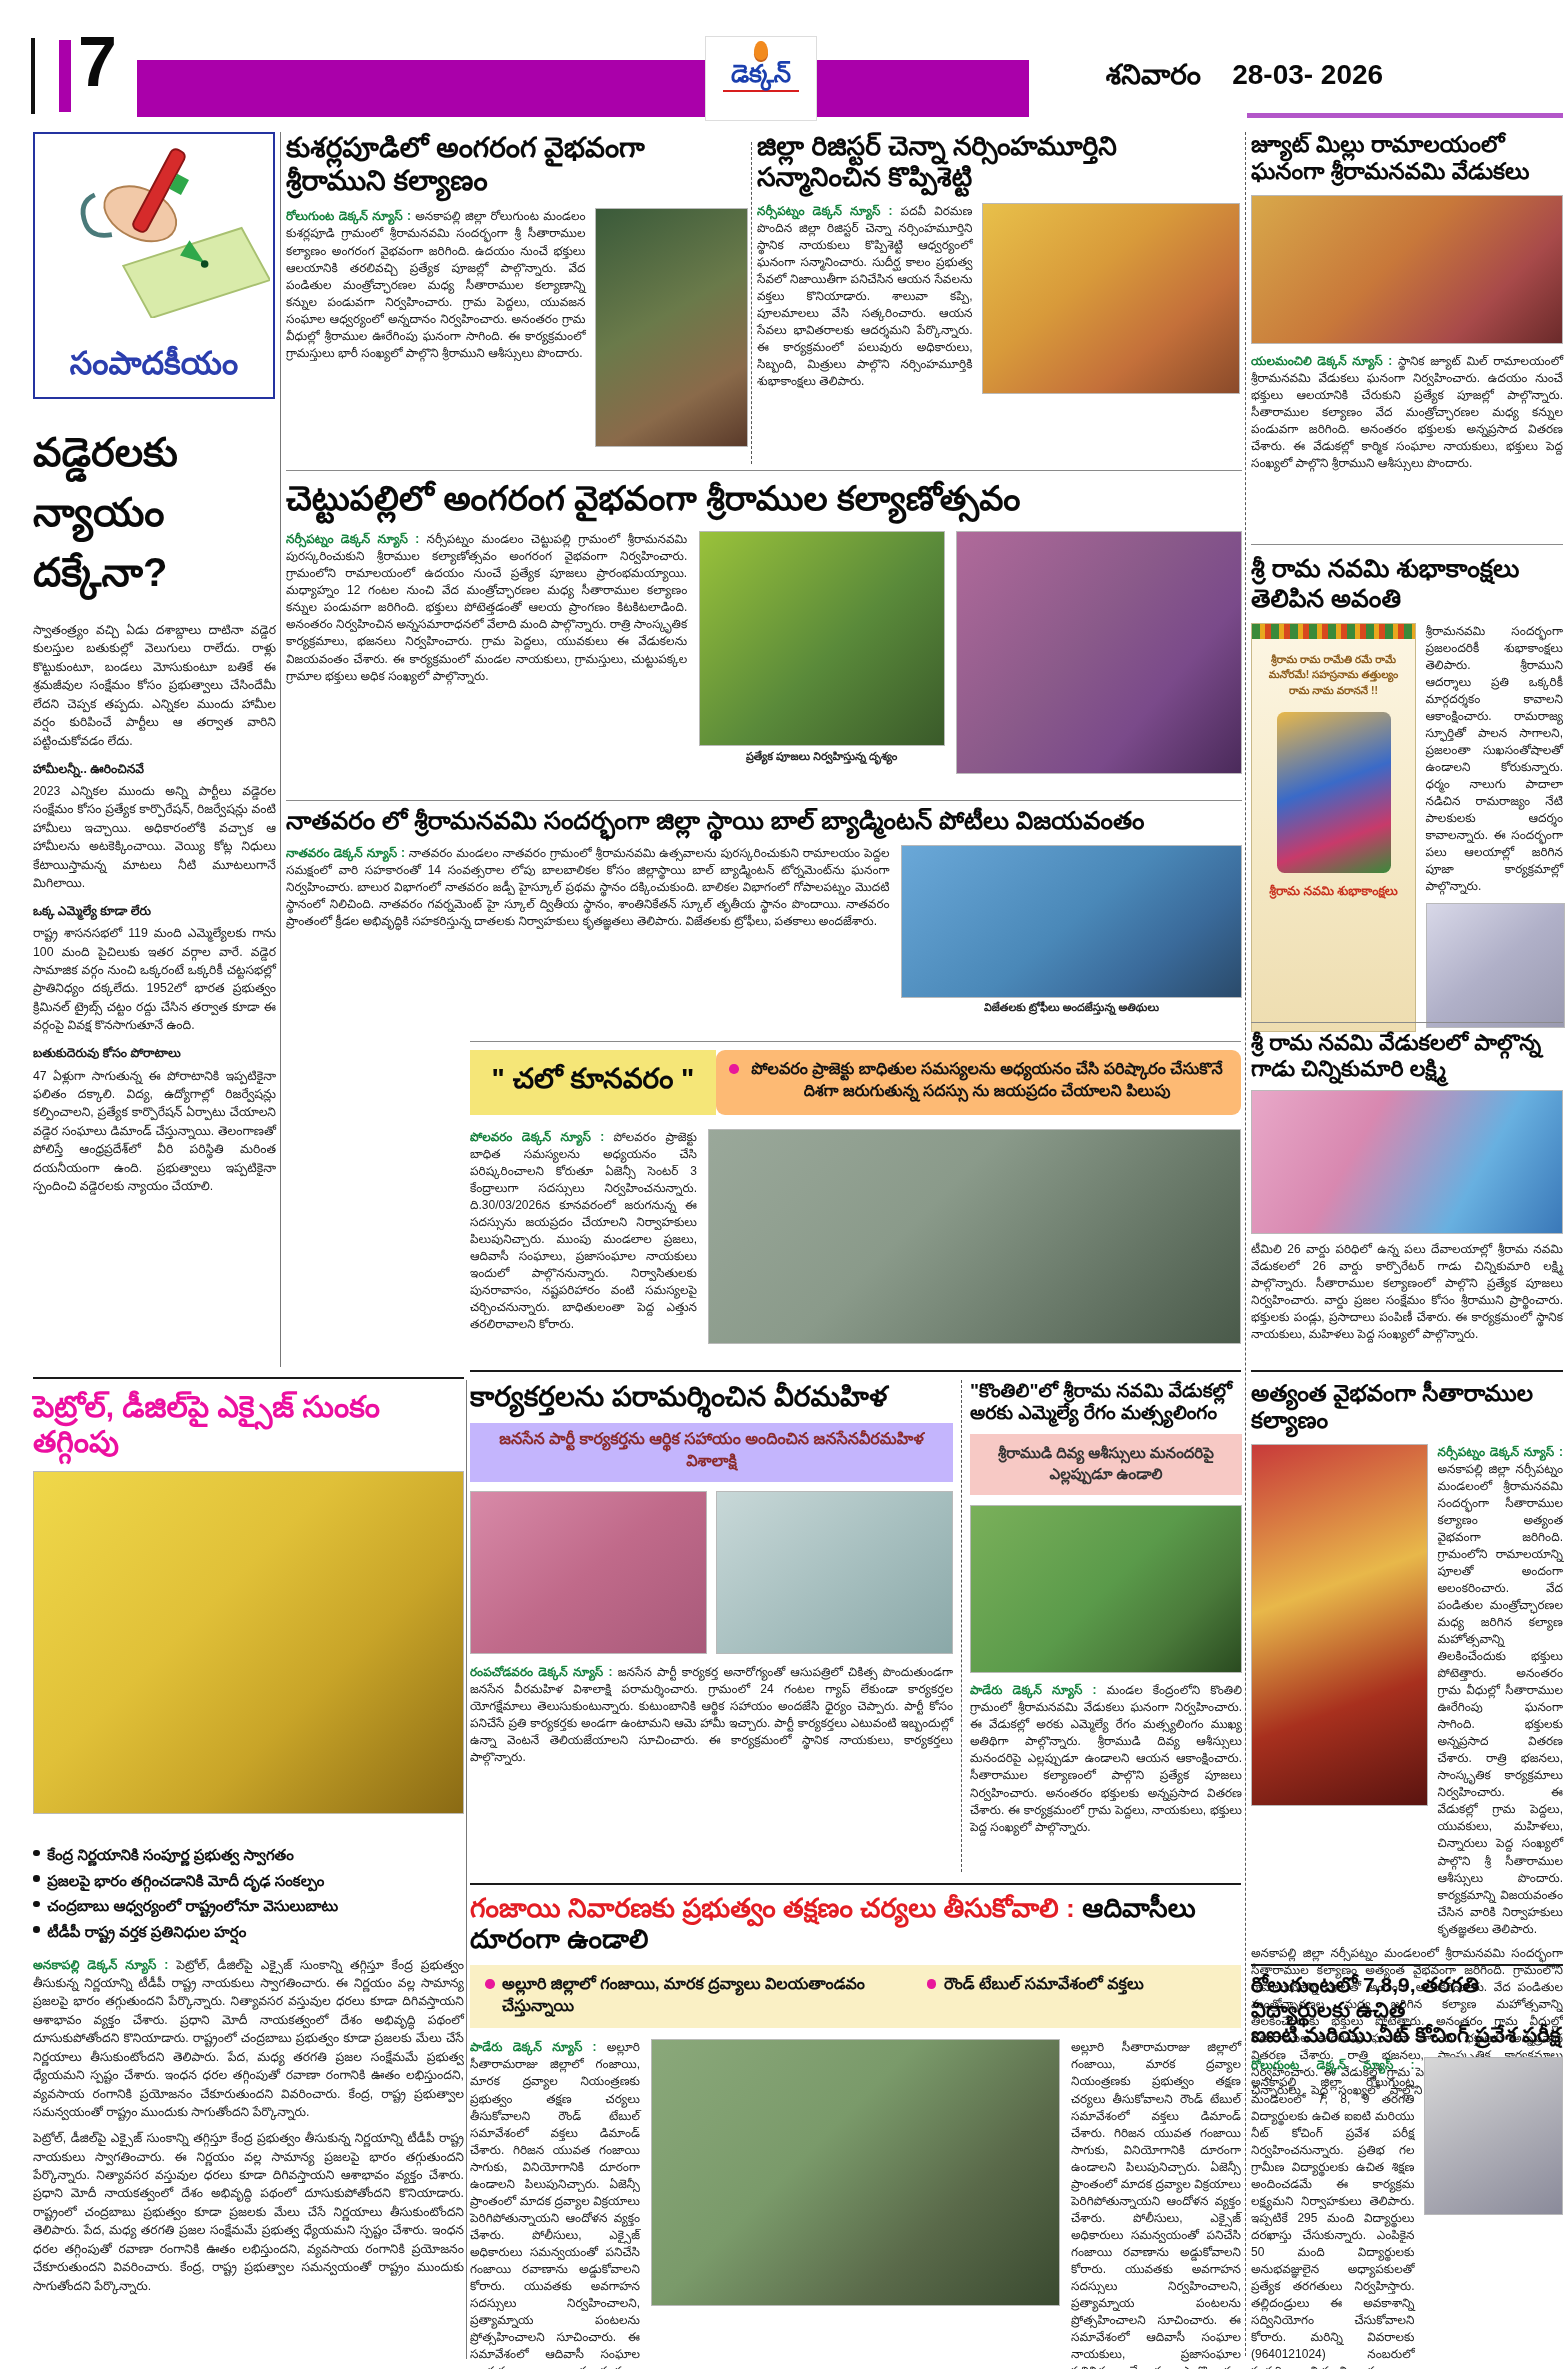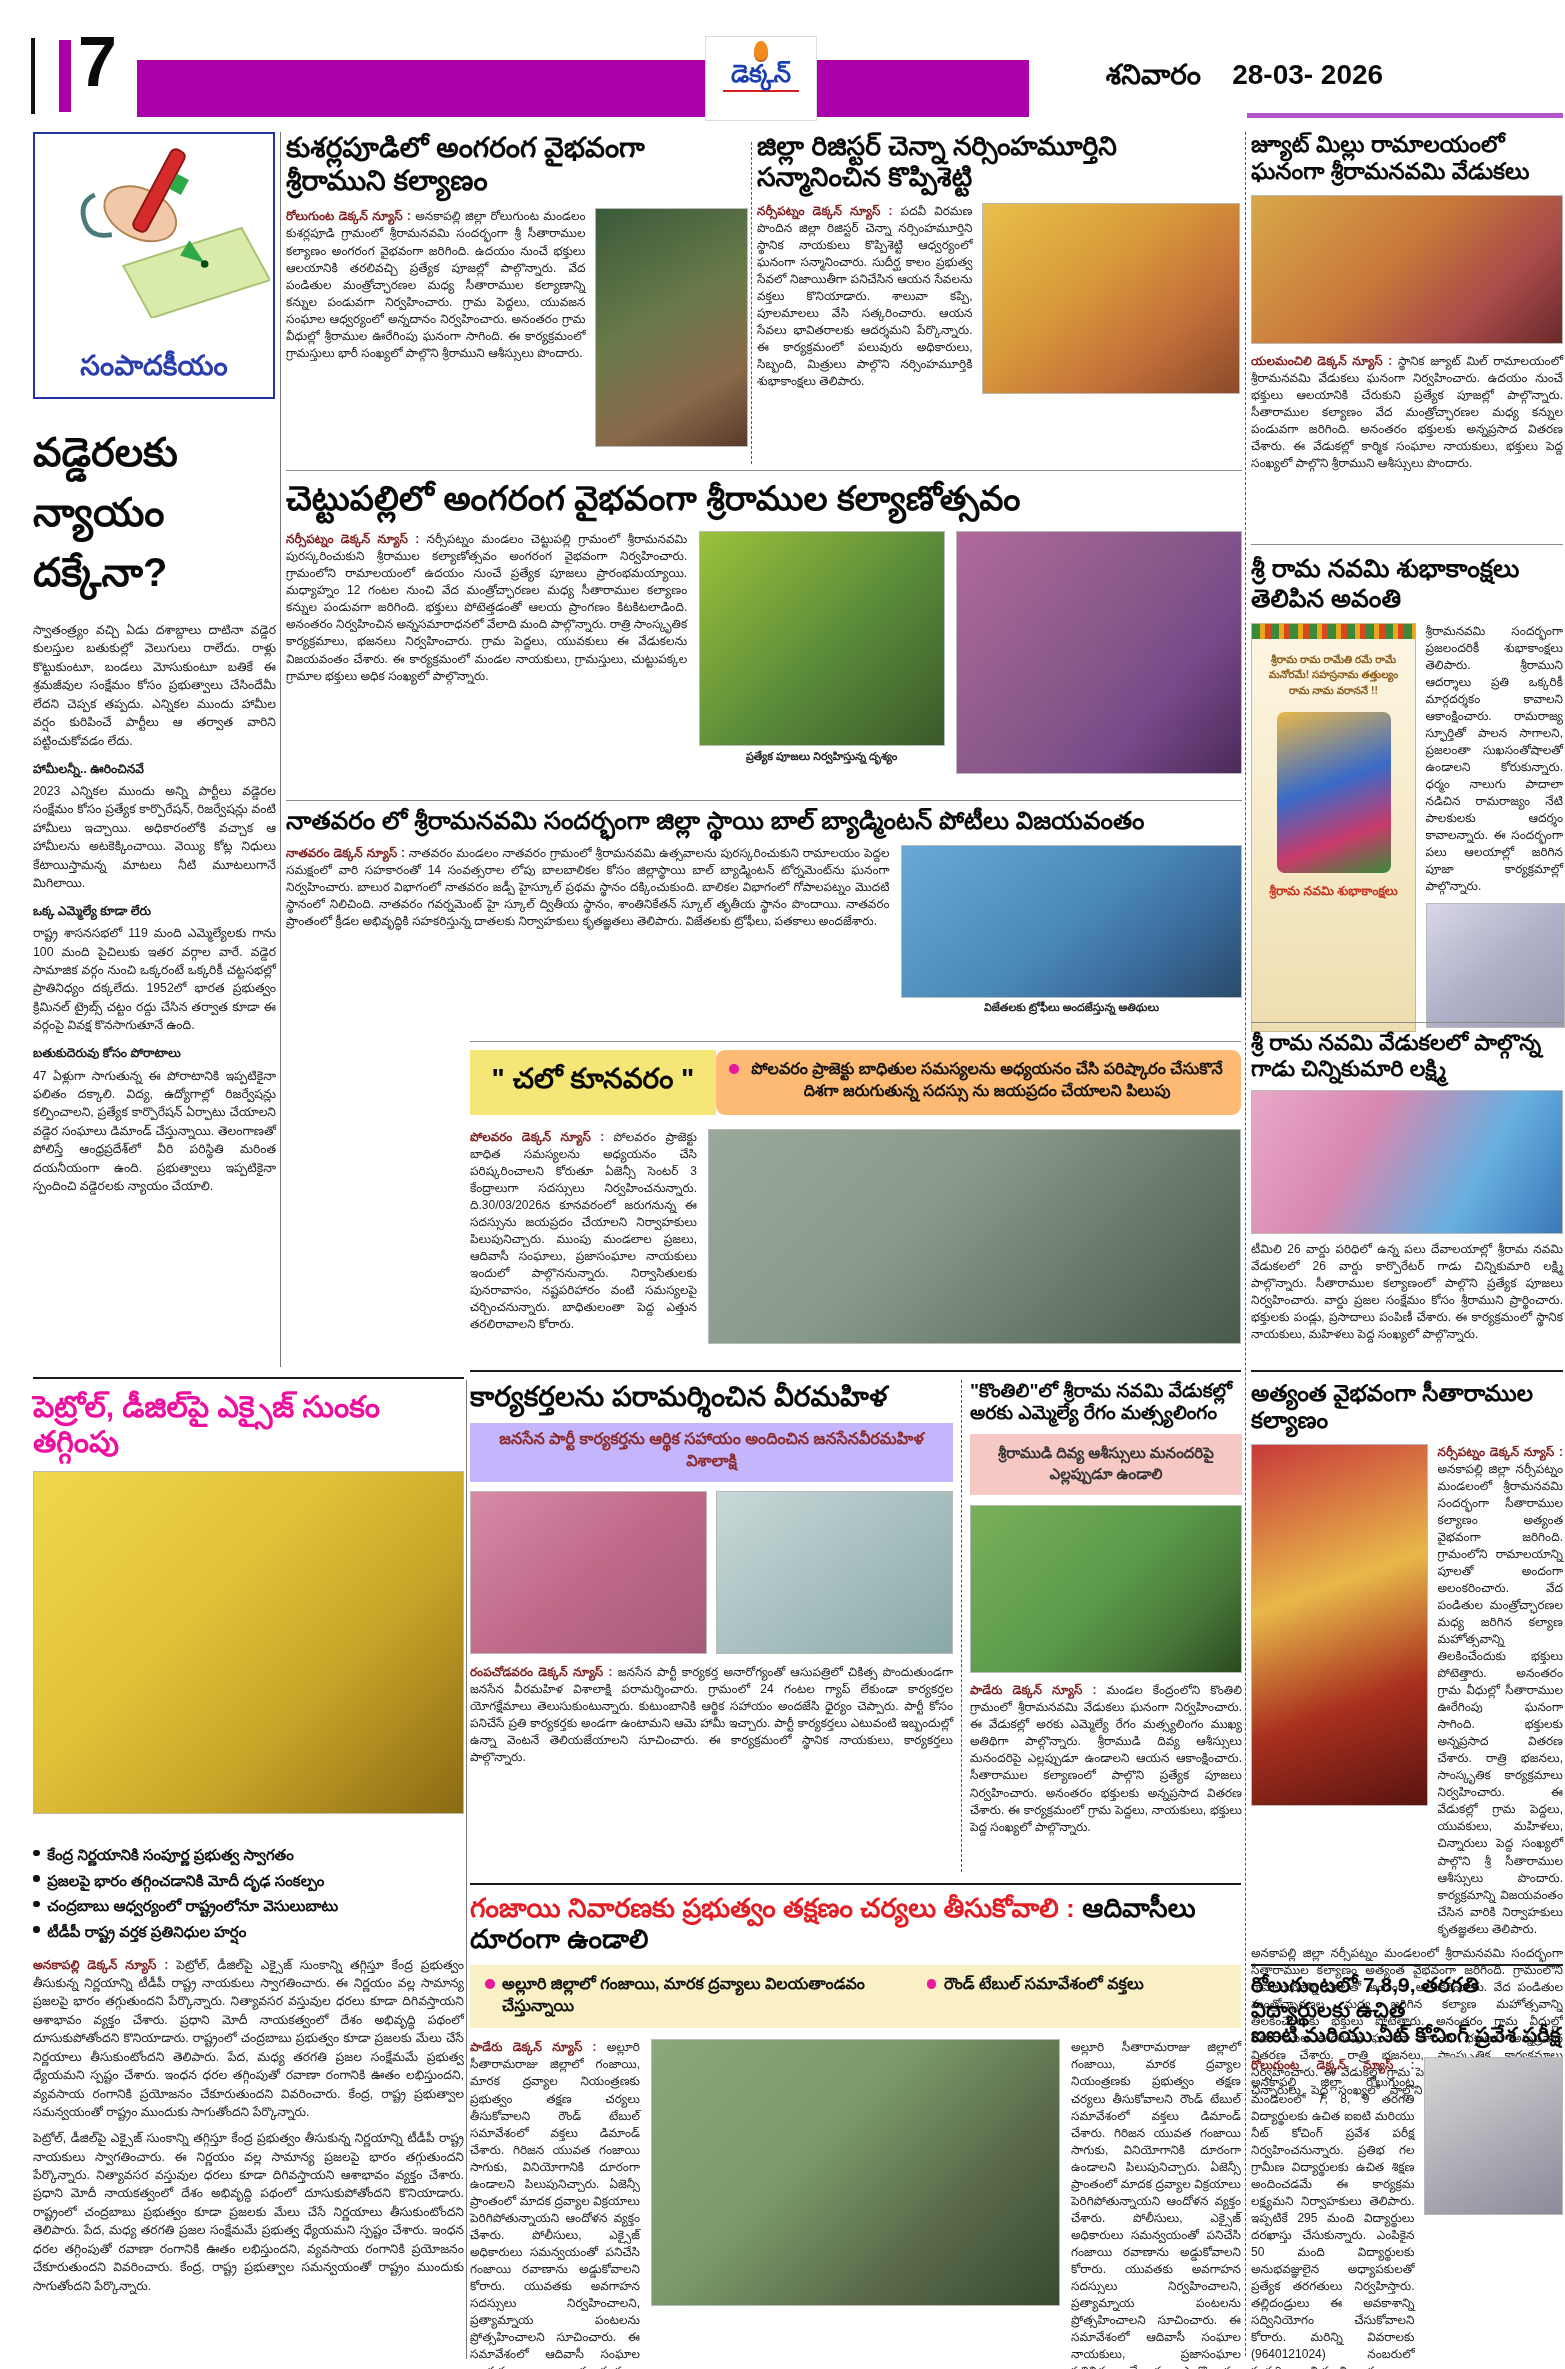--- a/index.html
+++ b/index.html
@@ -1,21 +1,21 @@
 <!DOCTYPE html>
 <html style="font-size:15px"><head>
 <meta charset="utf-8">
 <style>
   html,body{margin:0;padding:0;background:#e8e8e8;}
   #paper{position:relative;width:1565px;height:2370px;background:#ffffff;
          font-family:"Liberation Sans","DejaVu Sans",sans-serif;color:#111;overflow:hidden;}
   .abs{position:absolute;}
   .hl{font-weight:bold;text-align:left;color:#0b0b0b;line-height:1.18;}
   .body-txt{font-size:12px;line-height:1.42;text-align:justify;color:#1a1a1a;}
-  .dateline{font-weight:bold;color:#7f1d1d;margin-top:28px;}
+  .dateline{font-weight:bold;color:#15803d;margin-top:28px;}
   .caption{font-size:11px;font-weight:bold;text-align:center;color:#222;}
   .ph{position:absolute;border:0.9px solid #b9b9b9;}
   .vsep-dash{position:absolute;border-left:1.9px dashed #555;width:0;}
   .vsep-solid{position:absolute;border-left:1.4px solid #777;width:0;}
   .hrule{position:absolute;border-top:2.4px solid #1a1a1a;height:0;}
   .hrule-thin{position:absolute;border-top:1.4px solid #8a8a8a;height:0;}
   .bullet-dot{display:inline-block;width:9.5px;height:9.5px;border-radius:50%;margin-right:7.6px;flex:0 0 auto;margin-top:4.7px;}
   .yellow-note{display:flex;align-items:flex-start;}
 </style>
 </head>
@@ -44,21 +44,21 @@
     <div style="width:238px;height:263px;border:2.8px solid #2433A0;background:#fff;position:relative;">
       <svg width="232" height="180" viewBox="0 0 245 190" style="display:block;margin:3.8px auto 0;">
         <polygon points="90,135 215,95 245,150 120,190" fill="#D9EBAA" stroke="#A8C070" stroke-width="2"></polygon>
         <ellipse cx="108" cy="80" rx="40" ry="26" fill="#F2C9A8" stroke="#B08050" stroke-width="2" transform="rotate(25 108 80)"></ellipse>
         <path d="M60 60 q-18 8 -10 30 q6 16 28 12" fill="#fff" stroke="#4a7a7a" stroke-width="5"></path>
         <rect x="120" y="8" width="16" height="95" rx="6" fill="#D62B2B" stroke="#8a1515" stroke-width="2" transform="rotate(28 128 55)"></rect>
         <rect x="142" y="40" width="14" height="18" fill="#2FA84A" transform="rotate(28 149 49)"></rect>
         <polygon points="160,108 176,132 150,124" fill="#2FA84A"></polygon>
         <circle cx="176" cy="133" r="4" fill="#0a4a20"></circle>
       </svg>
-      <div style="position:absolute;left:0;right:0;bottom:7.6px;text-align:center;font-size:28px;font-weight:bold;color:#2B3EAE;">సంపాదకీయం</div>
+      <div style="position:absolute;left:0;right:0;bottom:7.6px;text-align:center;font-size:32px;font-weight:bold;color:#2B3EAE;">సంపాదకీయం</div>
     </div>
     <div class="hl" style="margin-top:23px;font-size:40px;line-height:1.5;">
       <span>వడ్డెరలకు</span><br>
       <span>న్యాయం దక్కేనా?</span>
     </div>
     <div class="body-txt" style="margin-top:19px;font-size:12.3px;line-height:1.5;">
       <p style="margin:0 0 9.5px;">స్వాతంత్ర్యం వచ్చి ఏడు దశాబ్దాలు దాటినా వడ్డెర కులస్తుల బతుకుల్లో వెలుగులు రాలేదు. రాళ్లు కొట్టుకుంటూ, బండలు మోసుకుంటూ బతికే ఈ శ్రమజీవుల సంక్షేమం కోసం ప్రభుత్వాలు చేసిందేమీ లేదని చెప్పక తప్పదు. ఎన్నికల ముందు హామీల వర్షం కురిపించే పార్టీలు ఆ తర్వాత వారిని పట్టించుకోవడం లేదు.</p>
       <p style="margin:0 0 3.8px;font-weight:bold;">హామీలన్నీ.. ఊరించినవే</p>
       <p style="margin:0 0 9.5px;">2023 ఎన్నికల ముందు అన్ని పార్టీలు వడ్డెరల సంక్షేమం కోసం ప్రత్యేక కార్పొరేషన్, రిజర్వేషన్లు వంటి హామీలు ఇచ్చాయి. అధికారంలోకి వచ్చాక ఆ హామీలను అటకెక్కించాయి. వెయ్యి కోట్ల నిధులు కేటాయిస్తామన్న మాటలు నీటి మూటలుగానే మిగిలాయి.</p>
       <p style="margin:0 0 3.8px;font-weight:bold;">ఒక్క ఎమ్మెల్యే కూడా లేరు</p>

